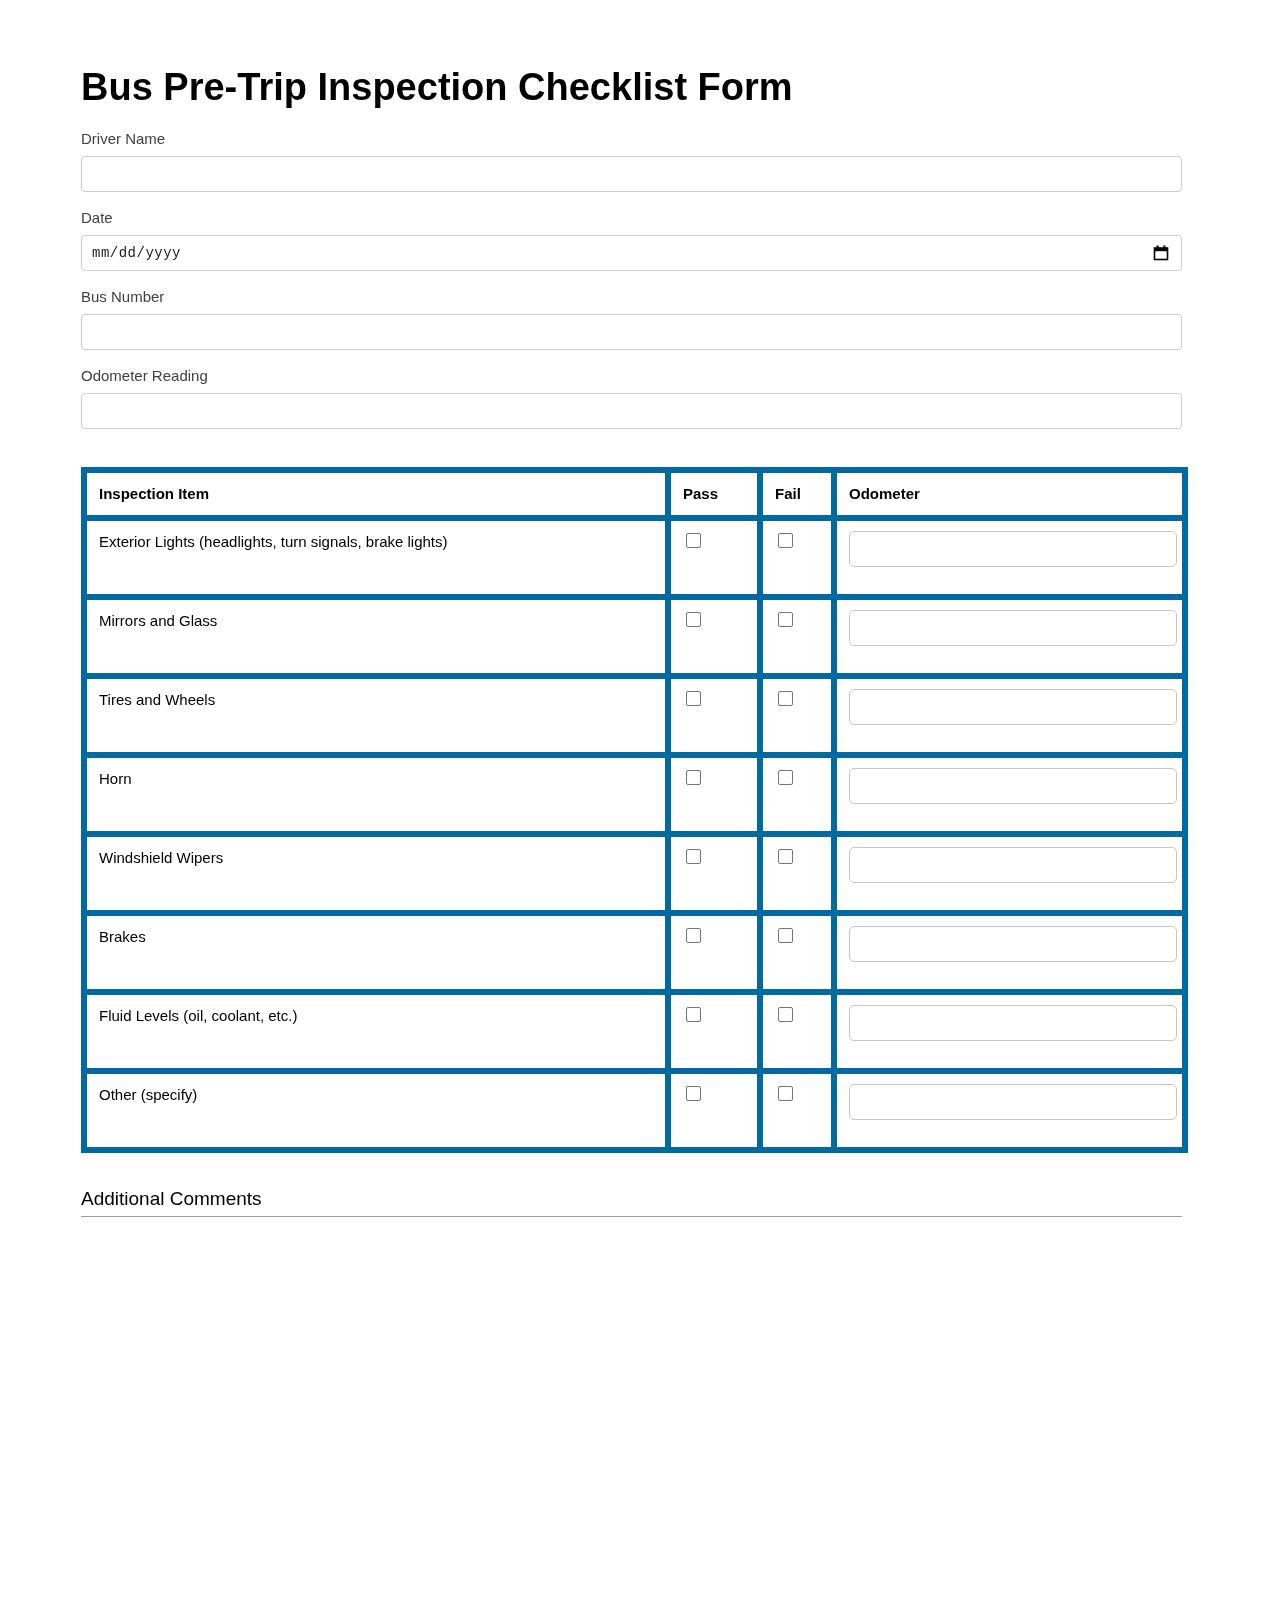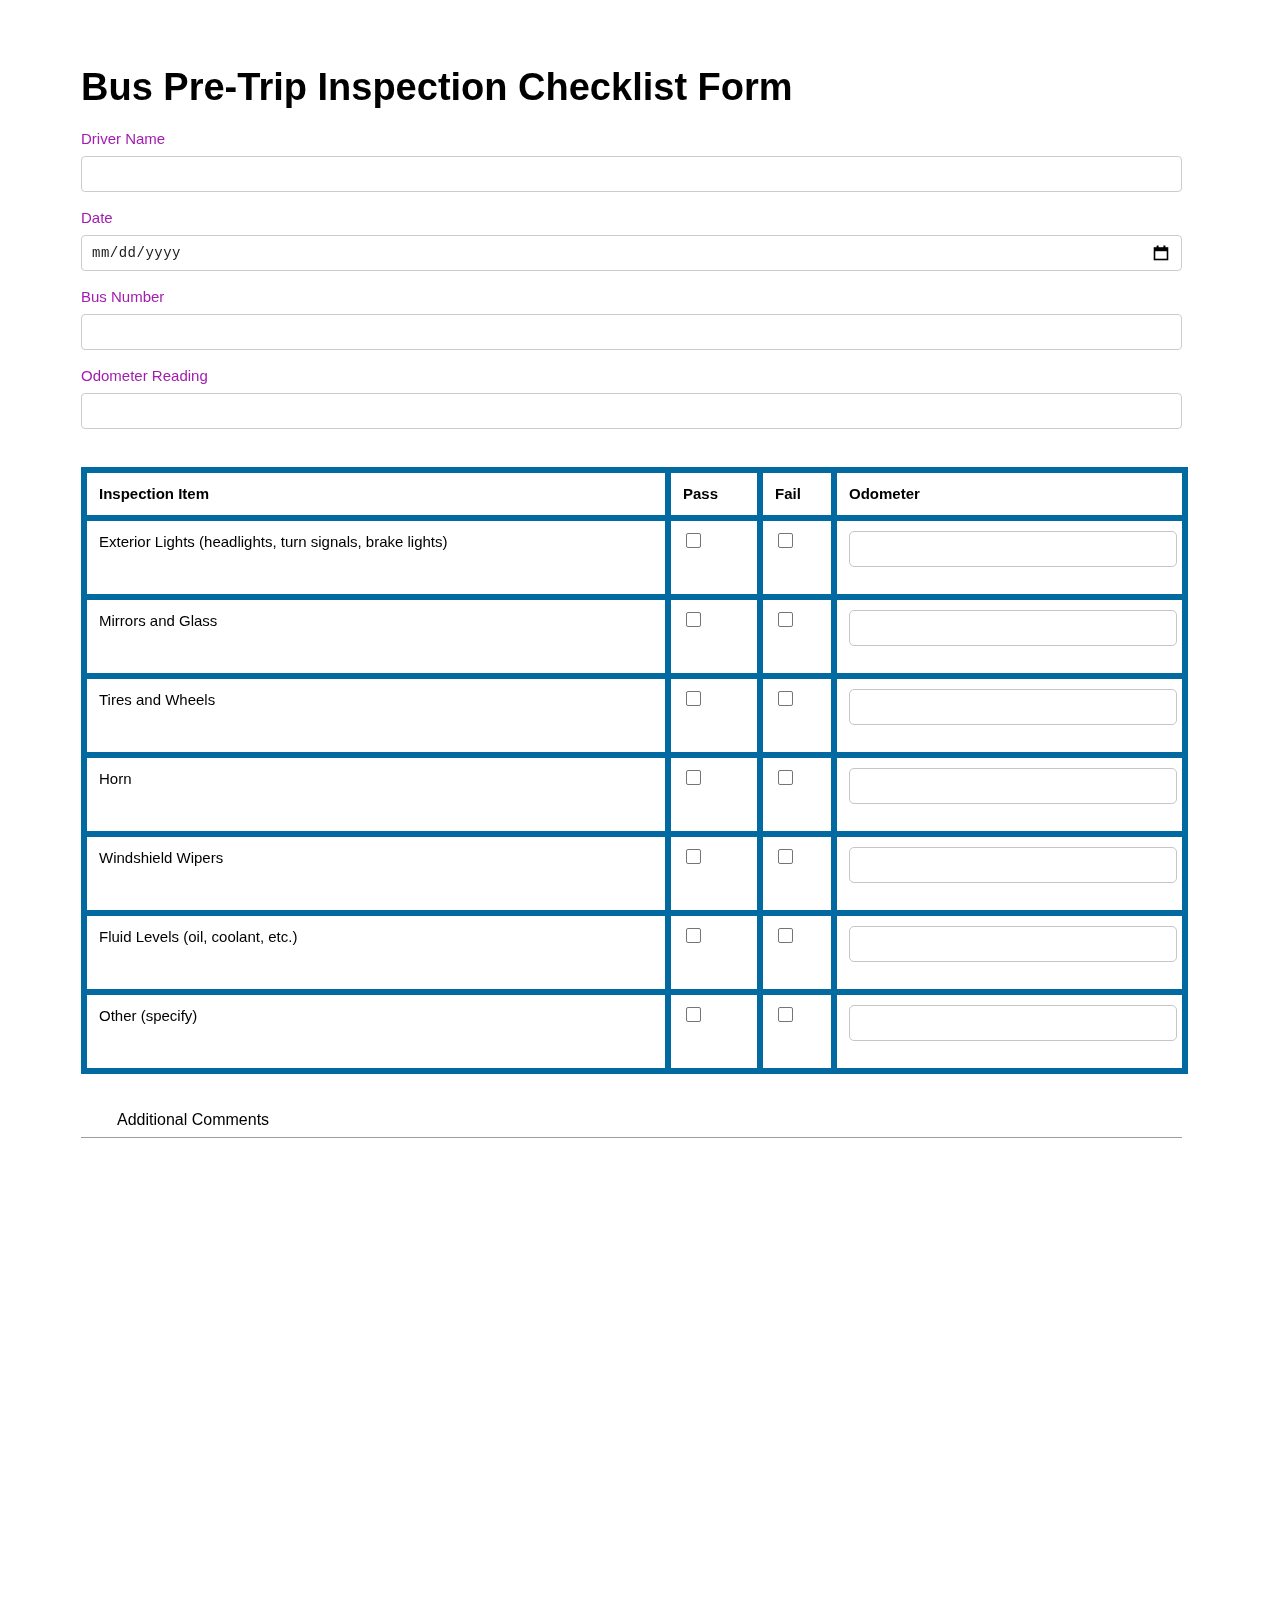--- a/index.html
+++ b/index.html
@@ -13,21 +13,21 @@
   .container { width: 1101px; margin-left: 81px; padding-top: 70px; }
 
   h1.page-title {
     font-size: 38px; line-height: 34px; font-weight: bold;
     margin: 0 0 26px 0; color: #000;
   }
 
   .field { margin-bottom: 17px; }
   .field-label {
     display: block; font-size: 15px; line-height: 18px;
-    margin-bottom: 8px; color: #a21caf;
+    margin-bottom: 8px; color: #404040;
   }
   .text-input {
     box-sizing: border-box; width: 100%; height: 36px;
     border: 1px solid #cccccc; border-radius: 4px;
     padding: 0 10px; font-size: 15px; font-family: inherit;
     color: #000; background: #fff; outline: none; display: block;
   }
   .date-input {
     box-sizing: border-box; width: 100%; height: 36px;
     border: 1px solid #cccccc; border-radius: 4px;
@@ -60,22 +60,22 @@
     vertical-align: top; cursor: default; outline: none;
   }
   .remarks-input {
     box-sizing: border-box; width: 328px; height: 36px;
     border: 1px solid #c6c6c6; border-radius: 5px;
     margin-top: -2px; padding: 0 8px; font-size: 14px;
     font-family: inherit; color: #000; outline: none; display: block;
   }
 
   .comments-label {
-    display: block; font-size: 16px; line-height: 18px;
-    margin-top: 37px; color: #000; margin-left: 36px;
+    display: block; font-size: 19px; line-height: 18px;
+    margin-top: 37px; color: #000;
   }
   .comments-input {
     display: block; width: 100%; height: 8px;
     border: none; border-bottom: 1px solid #9e9e9e;
     background: transparent; outline: none; padding: 0;
     font-size: 14px; font-family: inherit;
   }
 </style>
 </head>
 <body>
@@ -162,20 +162,28 @@
         </tr>
         <tr>
           <td>Windshield Wipers</td>
           <td class="check-cell"><input type="checkbox" class="checkbox" style=""></td>
           <td class="check-cell"><input type="checkbox" class="checkbox" style=""></td>
           <td>
             <input type="text" class="remarks-input" style="">
           </td>
         </tr>
         <tr>
+          <td>Brakes</td>
+          <td class="check-cell"><input type="checkbox" class="checkbox" style=""></td>
+          <td class="check-cell"><input type="checkbox" class="checkbox" style=""></td>
+          <td>
+            <input type="text" class="remarks-input" style="">
+          </td>
+        </tr>
+        <tr>
           <td>Fluid Levels (oil, coolant, etc.)</td>
           <td class="check-cell"><input type="checkbox" class="checkbox" style=""></td>
           <td class="check-cell"><input type="checkbox" class="checkbox" style=""></td>
           <td>
             <input type="text" class="remarks-input" style="">
           </td>
         </tr>
         <tr>
           <td>Other (specify)</td>
           <td class="check-cell"><input type="checkbox" class="checkbox" style=""></td>

